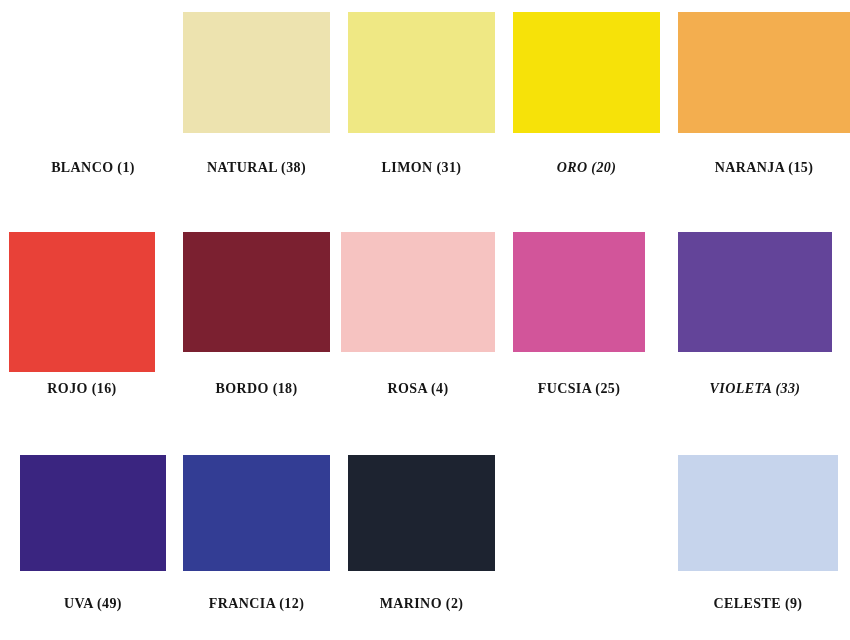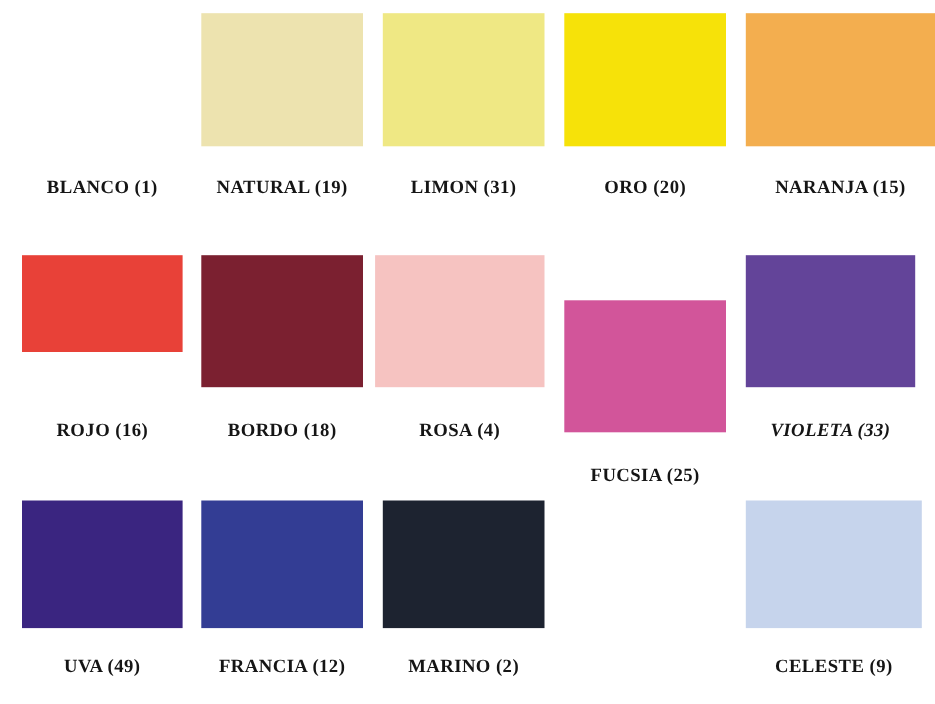--- a/index.html
+++ b/index.html
@@ -42,67 +42,67 @@
     box-sizing: border-box;
   }
 
   .swatch-label {
     position: absolute;
     left: 50%;
     transform: translateX(-50%);
     white-space: nowrap;
     font-family: "Liberation Serif", "DejaVu Serif", serif;
     font-weight: bold;
-    font-size: 17px;
+    font-size: 14px;
     letter-spacing: 0.4px;
     color: #151515;
     text-align: center;
     line-height: 1;
   }
 </style>
 </head>
 <body>
 
 <div id="palette-sheet" style="background: rgb(255, 255, 255);">
     <div class="swatch-row" style="top: 12px; height: 169px;">
       <div class="swatch-cell" style="left: 20px; width: 146px; height: 121px;">
         <div class="swatch-chip" style="background: rgb(255, 255, 255);"></div>
         <div class="swatch-label" style="top: 149px;">BLANCO (1)</div>
       </div>
       <div class="swatch-cell" style="left: 183px; width: 147px; height: 121px;">
         <div class="swatch-chip" style="background: rgb(237, 227, 175);"></div>
-        <div class="swatch-label" style="top: 149px;">NATURAL (19)</div>
+        <div class="swatch-label" style="top: 149px;">NATURAL (38)</div>
       </div>
       <div class="swatch-cell" style="left: 348px; width: 147px; height: 121px;">
         <div class="swatch-chip" style="background: rgb(239, 232, 132);"></div>
         <div class="swatch-label" style="top: 149px;">LIMON (31)</div>
       </div>
       <div class="swatch-cell" style="left: 513px; width: 147px; height: 121px;">
         <div class="swatch-chip" style="background: rgb(246, 226, 9);"></div>
-        <div class="swatch-label" style="top: 149px;">ORO (20)</div>
+        <div class="swatch-label" style="top: 149px; font-style: italic;">ORO (20)</div>
       </div>
       <div class="swatch-cell" style="left: 678px; width: 172px; height: 121px;">
         <div class="swatch-chip" style="background: rgb(243, 174, 79);"></div>
         <div class="swatch-label" style="top: 149px;">NARANJA (15)</div>
       </div>
     </div>
     <div class="swatch-row" style="top: 232px; height: 170px;">
-      <div class="swatch-cell" style="left: 20px; width: 146px; height: 88px;">
+      <div class="swatch-cell" style="left: 9px; width: 146px; height: 140px;">
         <div class="swatch-chip" style="background: rgb(232, 65, 56);"></div>
         <div class="swatch-label" style="top: 150px;">ROJO (16)</div>
       </div>
       <div class="swatch-cell" style="left: 183px; width: 147px; height: 120px;">
         <div class="swatch-chip" style="background: rgb(123, 32, 48);"></div>
         <div class="swatch-label" style="top: 150px;">BORDO (18)</div>
       </div>
       <div class="swatch-cell" style="left: 341px; width: 154px; height: 120px;">
         <div class="swatch-chip" style="background: rgb(246, 195, 193);"></div>
         <div class="swatch-label" style="top: 150px;">ROSA (4)</div>
       </div>
-      <div class="swatch-cell" style="left: 513px; width: 147px; height: 120px; margin-top: 41px;">
+      <div class="swatch-cell" style="left: 513px; width: 132px; height: 120px;">
         <div class="swatch-chip" style="background: rgb(210, 85, 154);"></div>
         <div class="swatch-label" style="top: 150px;">FUCSIA (25)</div>
       </div>
       <div class="swatch-cell" style="left: 678px; width: 154px; height: 120px; font-style: italic;">
         <div class="swatch-chip" style="background: rgb(99, 68, 153);"></div>
         <div class="swatch-label" style="top: 150px;">VIOLETA (33)</div>
       </div>
     </div>
     <div class="swatch-row" style="top: 455px; height: 162px;">
       <div class="swatch-cell" style="left: 20px; width: 146px; height: 116px;">

